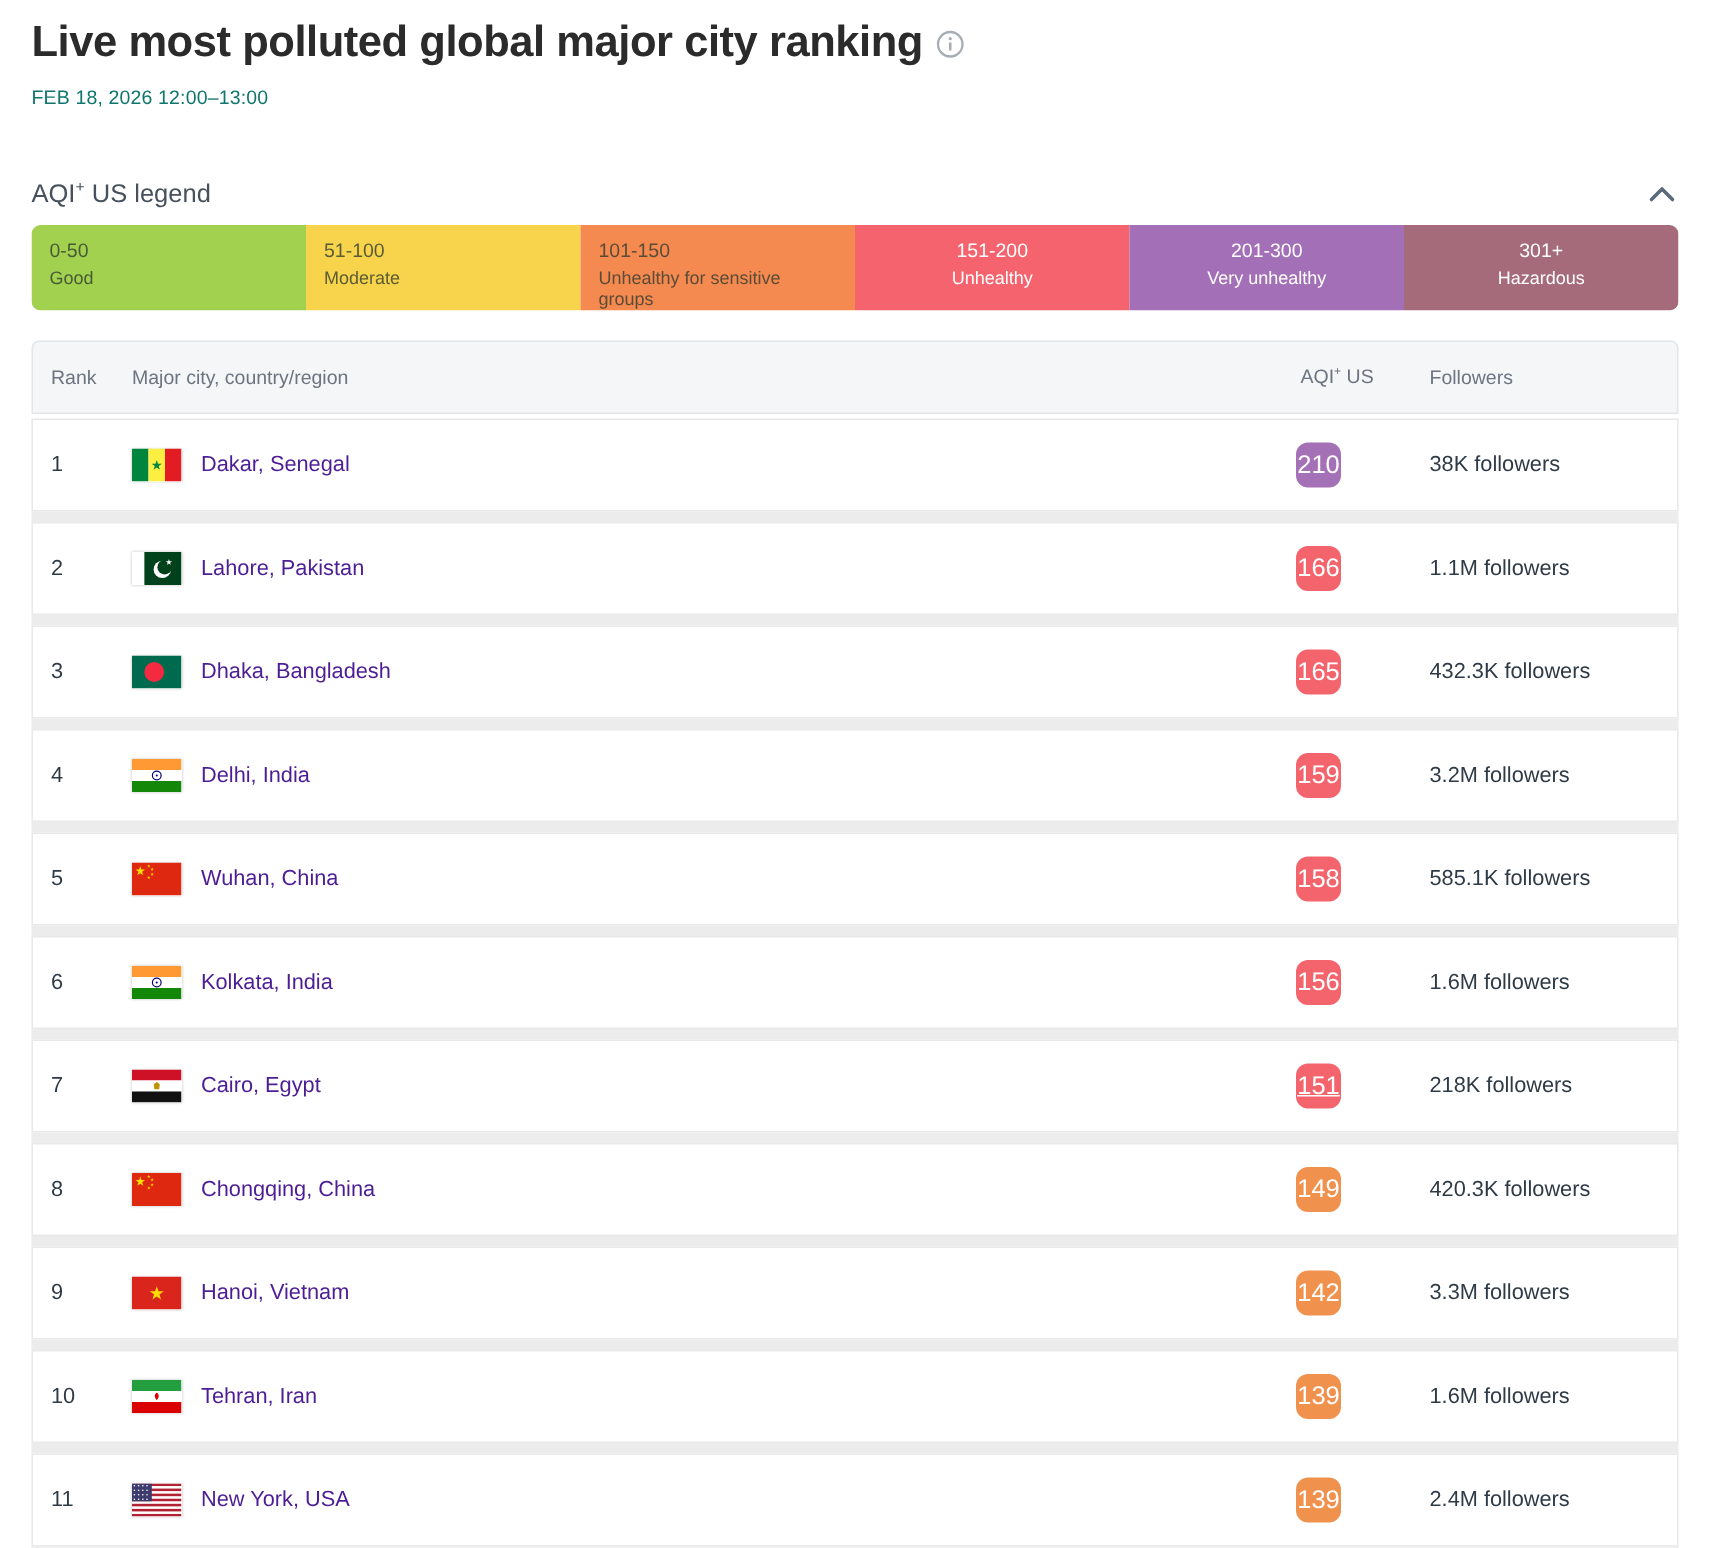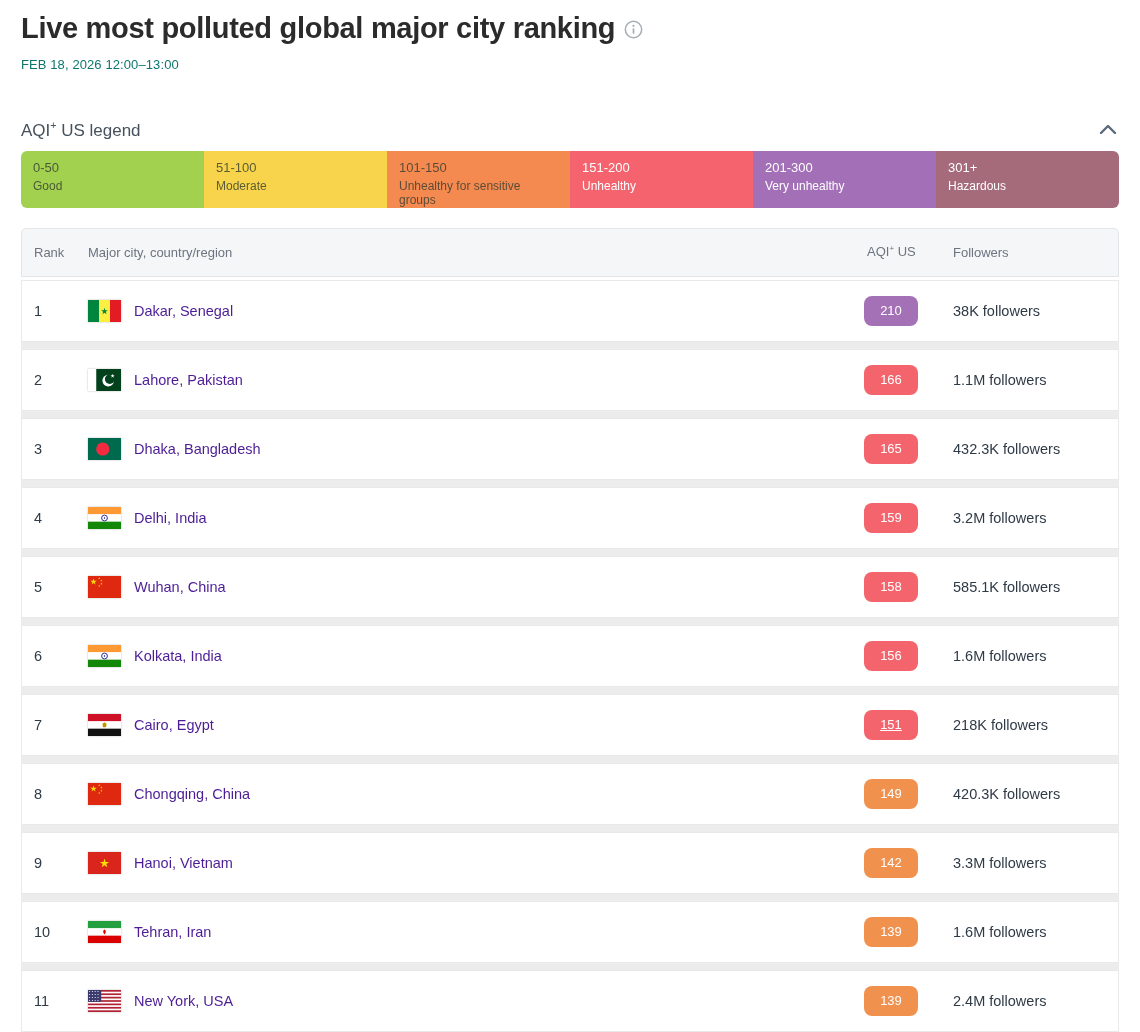--- a/index.html
+++ b/index.html
@@ -17,35 +17,35 @@
   .legend { margin-top: 47px; }
   .legend-head { display: flex; justify-content: space-between; align-items: center; }
   .legend-title { font-size: 17px; color: #46515d; }
   sup { font-size: 62%; vertical-align: super; }
   .chev { display: inline-flex; cursor: pointer; padding: 2px; }
   .legend-bar { display: flex; margin-top: 10px; height: 57px; border-radius: 6px; overflow: hidden; }
   .band { flex: 1 1 0; padding: 9px 12px; }
   .band .range { font-size: 13px; margin-bottom: 4px; }
   .band .label { font-size: 12px; }
   .band.dark { color: rgba(48, 58, 48, 0.78); }
-  .band.light { color: #ffffff; }
+  .band.light { color: #ffffff; text-align: center; }
 
   
   .table { margin-top: 20px; }
   .grid { display: grid; grid-template-columns: 66px 776px 89px 167px; align-items: center; }
   .thead { height: 49px; background: #f5f6f7; border: 1px solid #e3e6e9; border-radius: 5px 5px 0 0; font-size: 13px; color: #6b7480; }
   .th-rank { padding-left: 12px; }
   .th-aqi { padding-left: 3px; }
   .rows { background: #ececec; margin-top: 3px; }
   .row { height: 62px; background: #fff; border: 1px solid #e8e9eb; margin-bottom: 7px; cursor: pointer; }
   .row:last-child { margin-bottom: 0; }
   .cell.rank { padding-left: 12px; font-size: 14.5px; }
   .cell.city { display: flex; align-items: center; gap: 13px; font-size: 14.5px; color: #4c1d95; }
   .flag { display: inline-flex; box-shadow: 0 0 2px rgba(0,0,0,0.25); line-height: 0; }
-  .badge { display: inline-flex; align-items: center; justify-content: center; width: 54px; height: 30px; border-radius: 8px; color: #fff; font-size: 13px; }
+  .badge { display: inline-flex; align-items: center; justify-content: center; width: 30px; height: 30px; border-radius: 8px; color: #fff; font-size: 17px; }
   .cell.fol { font-size: 14.5px; color: #2e3a46; }
   .row.partial { height: 62px; margin-bottom: 0; }
 </style>
 </head>
 <body>
 
 <div class="page">
 
   <div class="title-row">
     <h1>Live most polluted global major city ranking</h1>

